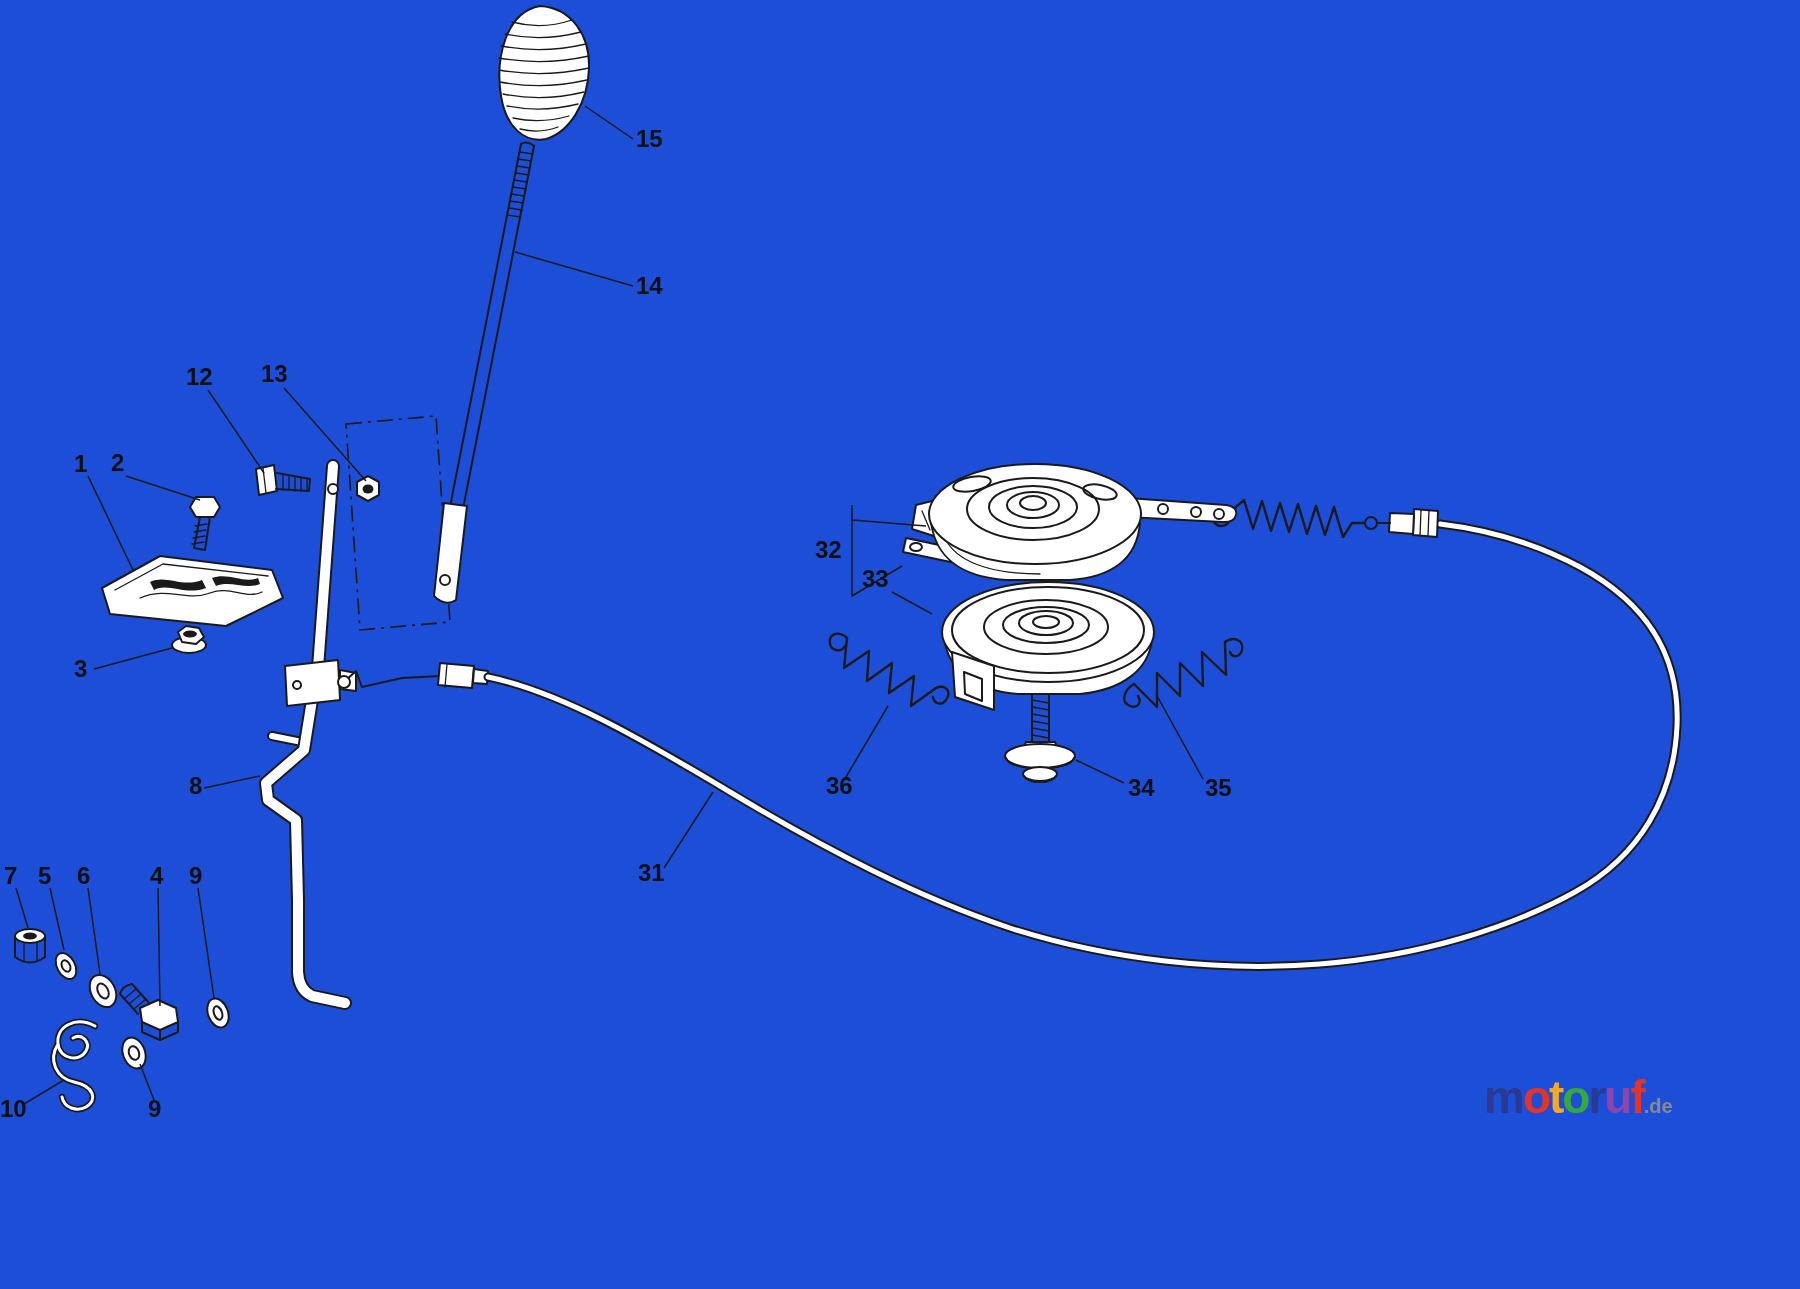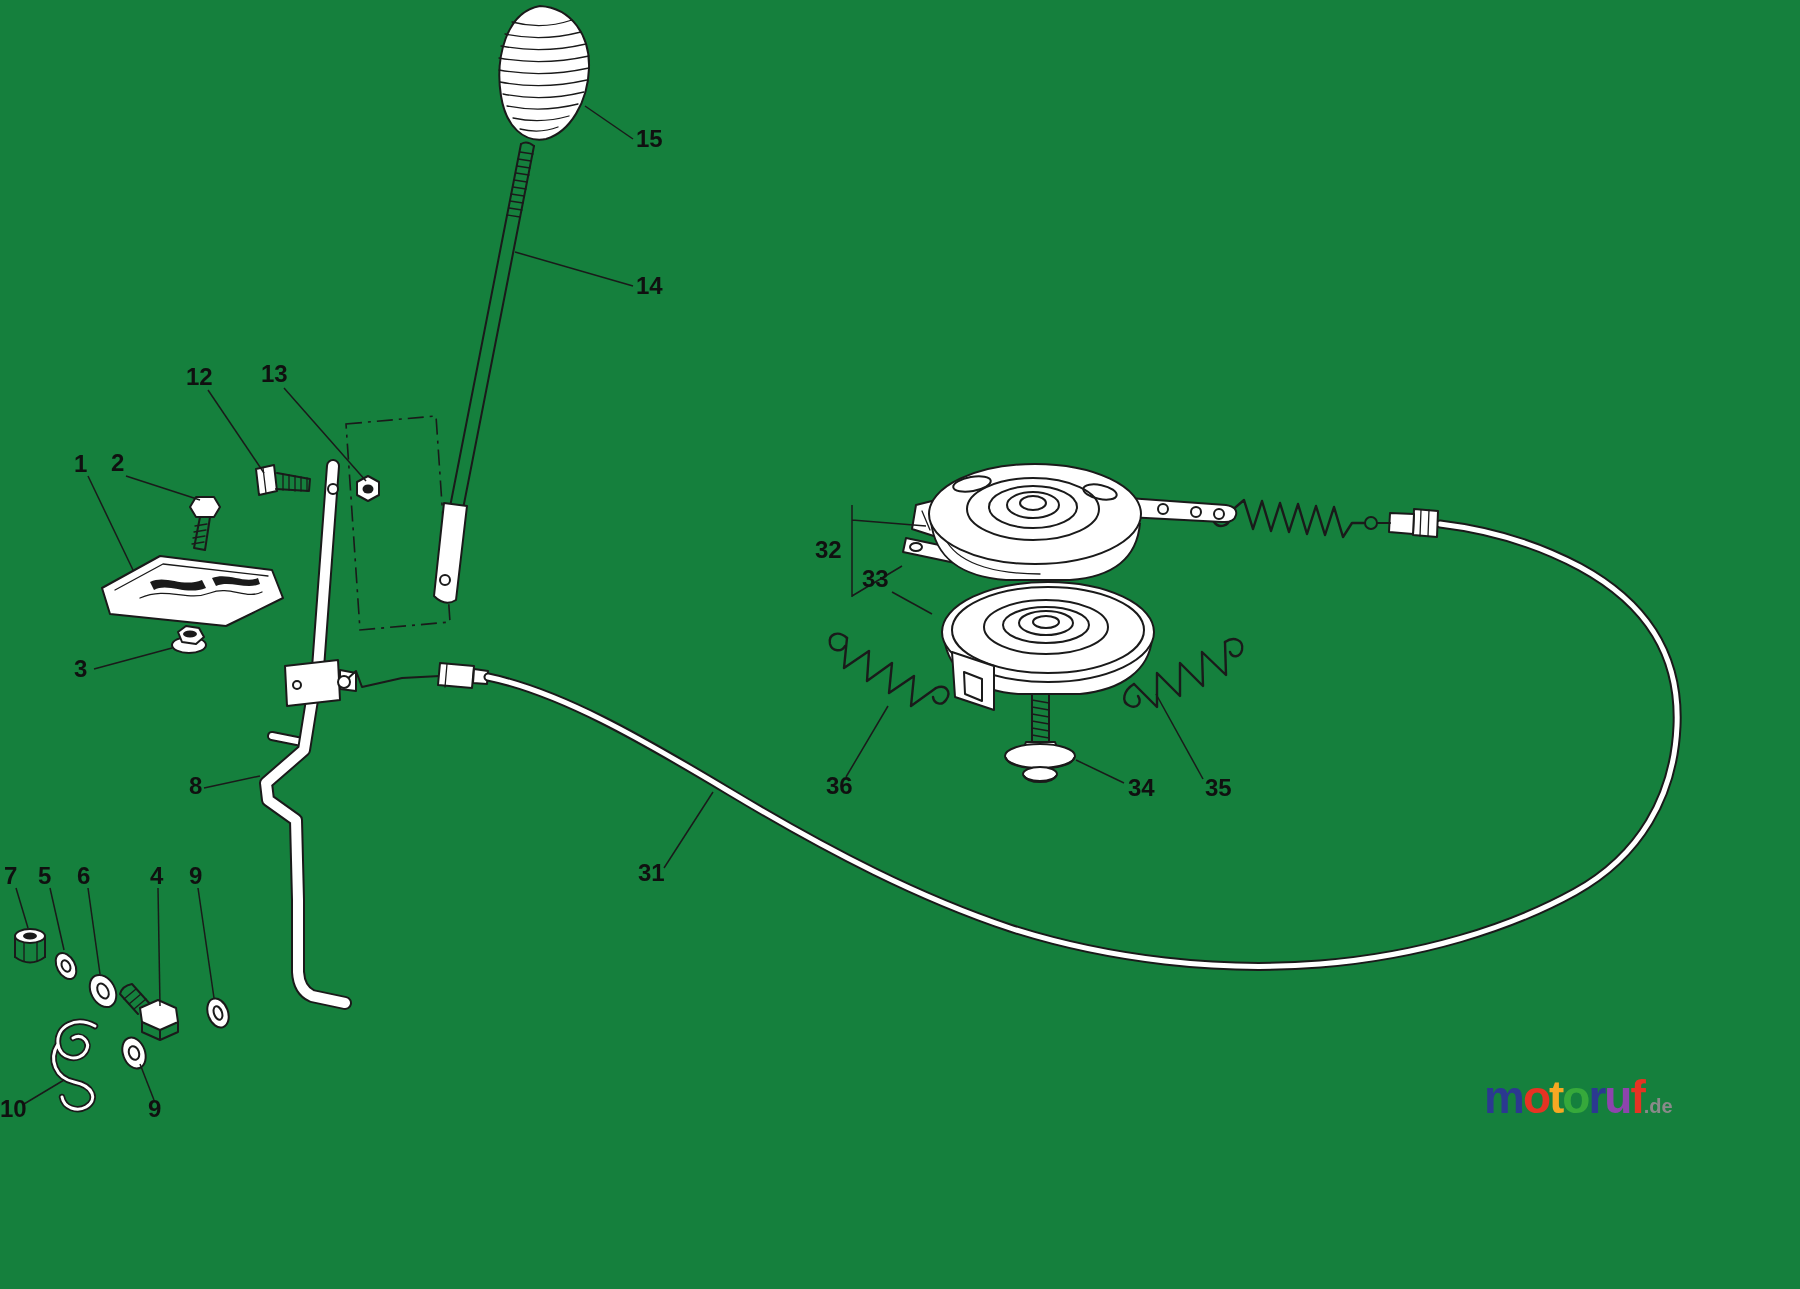--- a/index.html
+++ b/index.html
@@ -1,16 +1,16 @@
 <!DOCTYPE html>
 <html><head>
 <meta charset="utf-8">
 <style>
   html,body{margin:0;padding:0;background:#ffffff;}
-  .canvas{position:relative;width:1800px;height:1289px;background:#15803d;overflow:hidden;}
+  .canvas{position:relative;width:1800px;height:1289px;background:#1d4ed8;overflow:hidden;}
   svg{position:absolute;left:0;top:0;}
   .ln{fill:none;stroke:#1a1a1a;stroke-width:2;stroke-linecap:round;stroke-linejoin:round;}
   .lnf{fill:#ffffff;stroke:#1a1a1a;stroke-width:2;stroke-linejoin:round;}
   .thin{stroke-width:1.3;}
   .dark{fill:#1a1a1a;stroke:none;}
   .leader{fill:none;stroke:#1a1a1a;stroke-width:1.5;}
   .callout{font:700 24px "Liberation Sans",sans-serif;fill:#101010;}
   .tube-o{fill:none;stroke:#1a1a1a;stroke-linecap:round;stroke-linejoin:round;}
   .tube-i{fill:none;stroke:#ffffff;stroke-linecap:round;stroke-linejoin:round;}
   .dash{fill:none;stroke:#1a1a1a;stroke-width:1.6;stroke-dasharray:16 6 3 6;}

